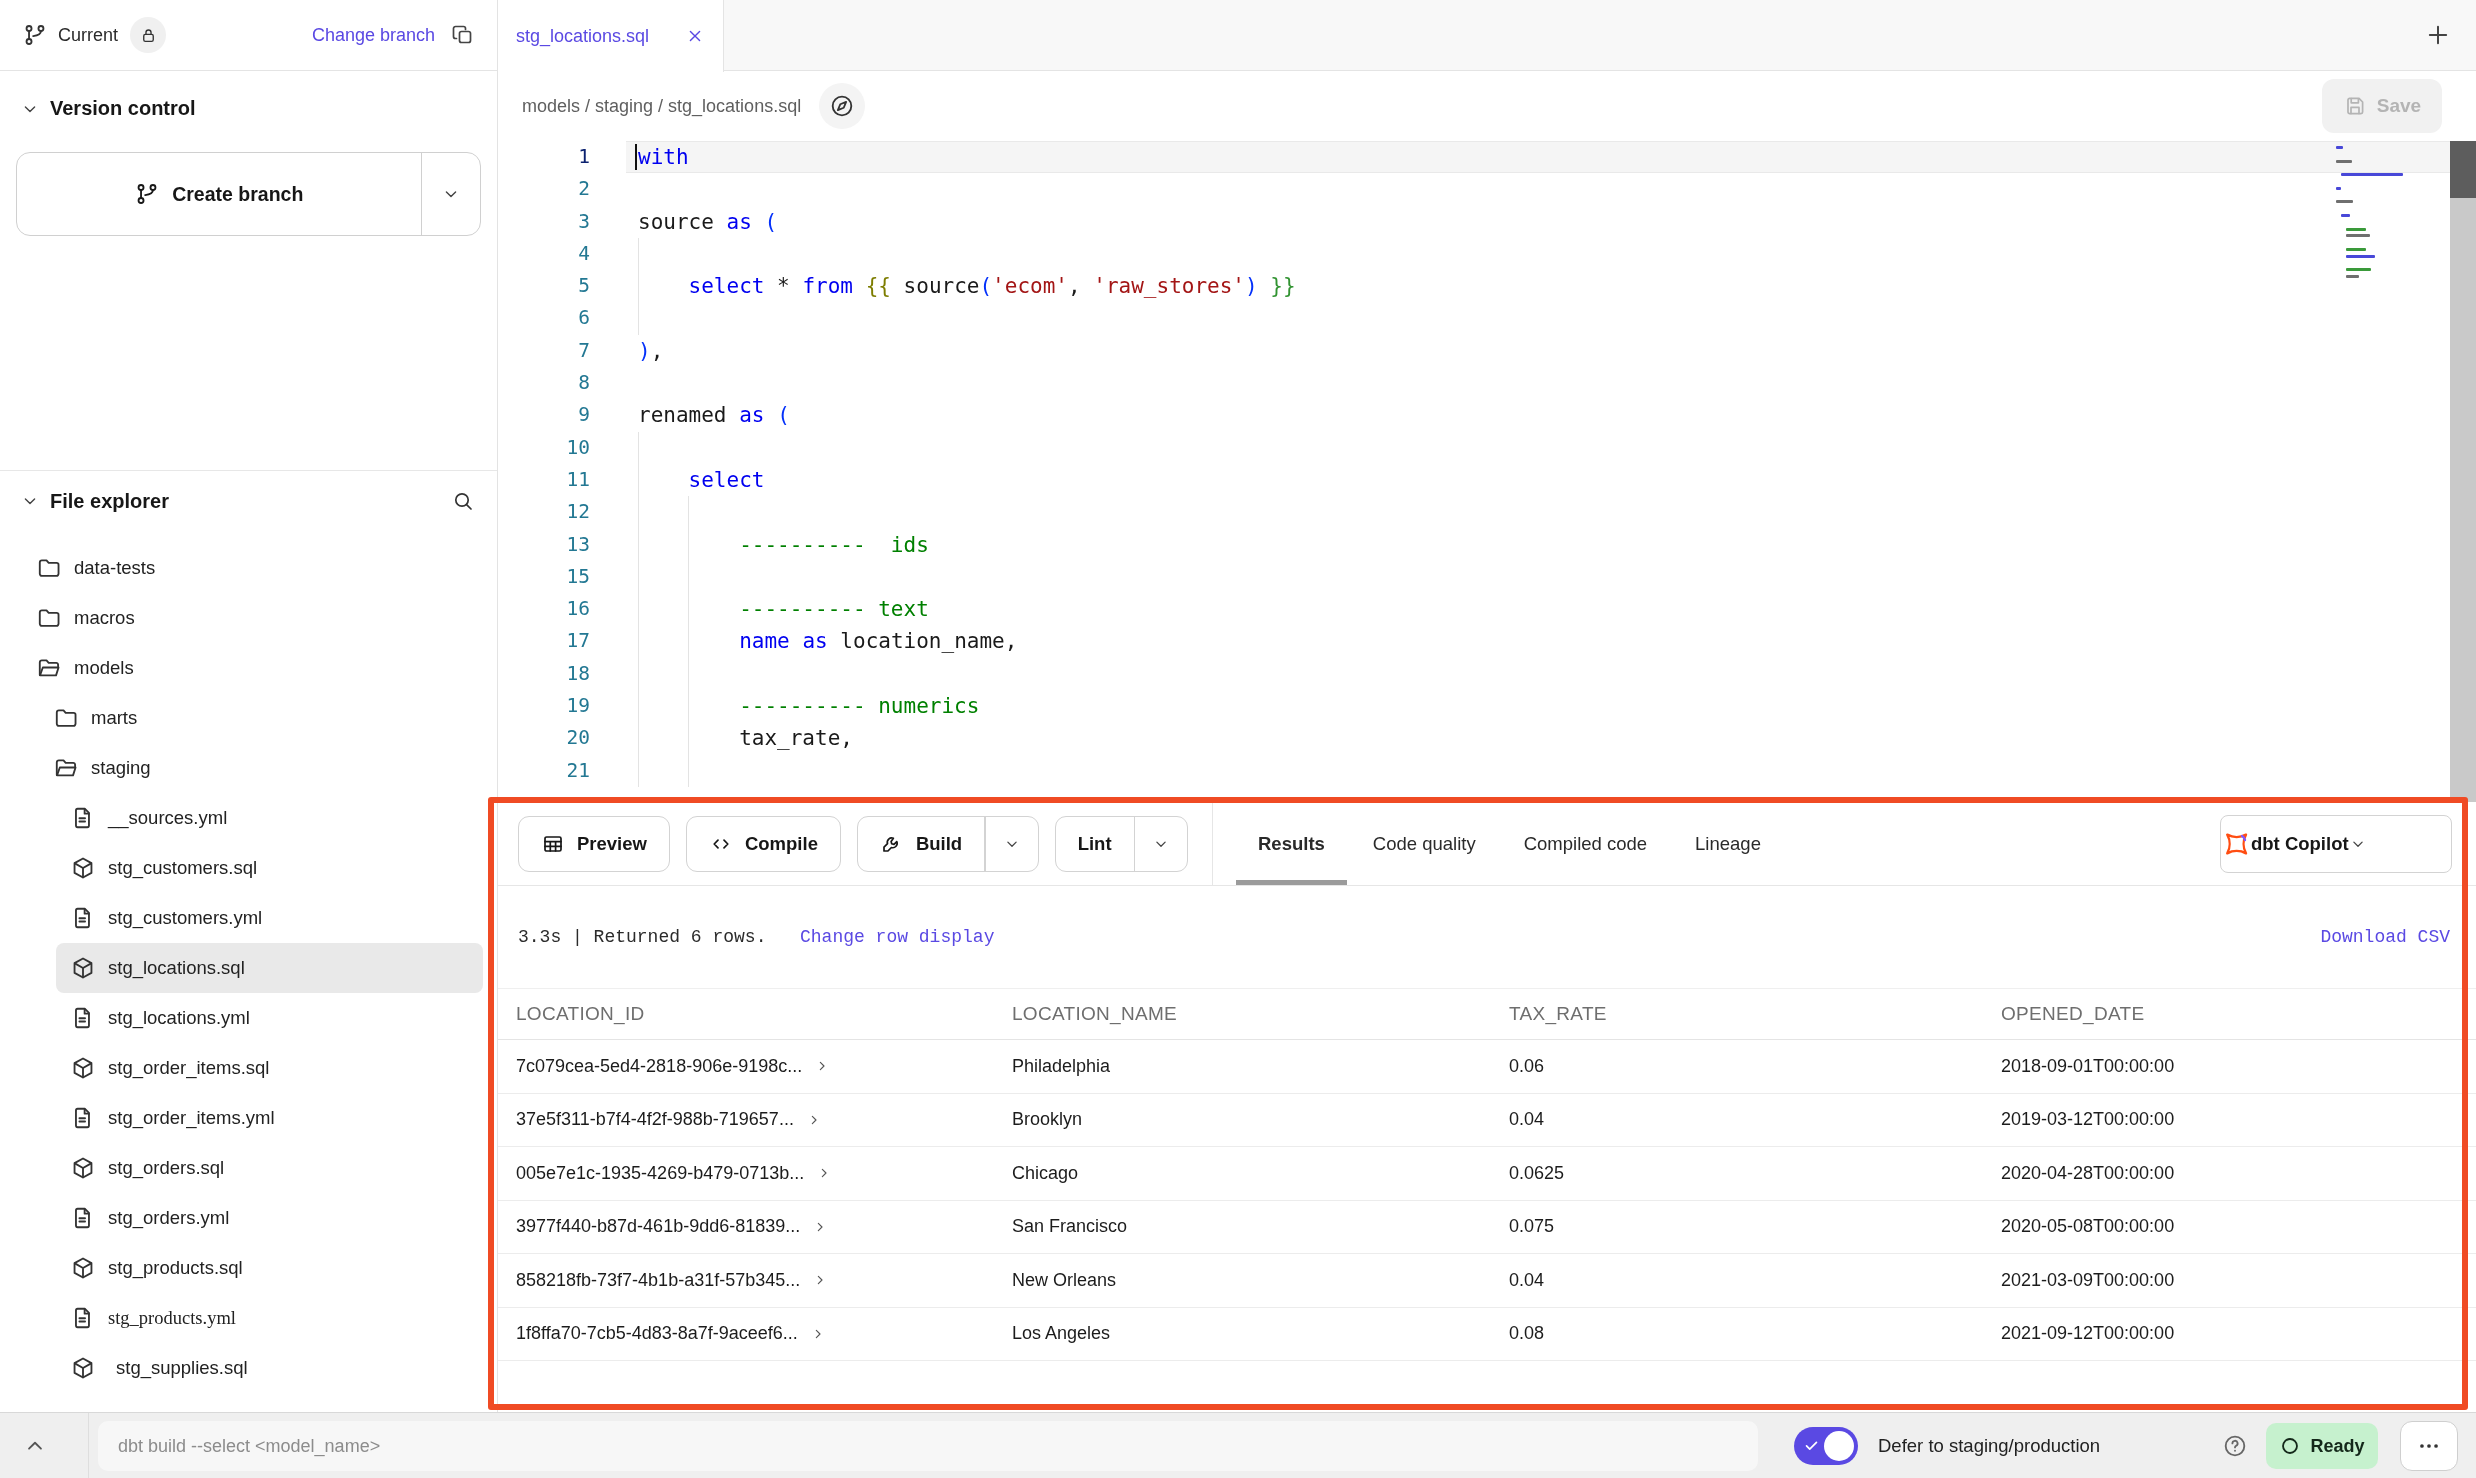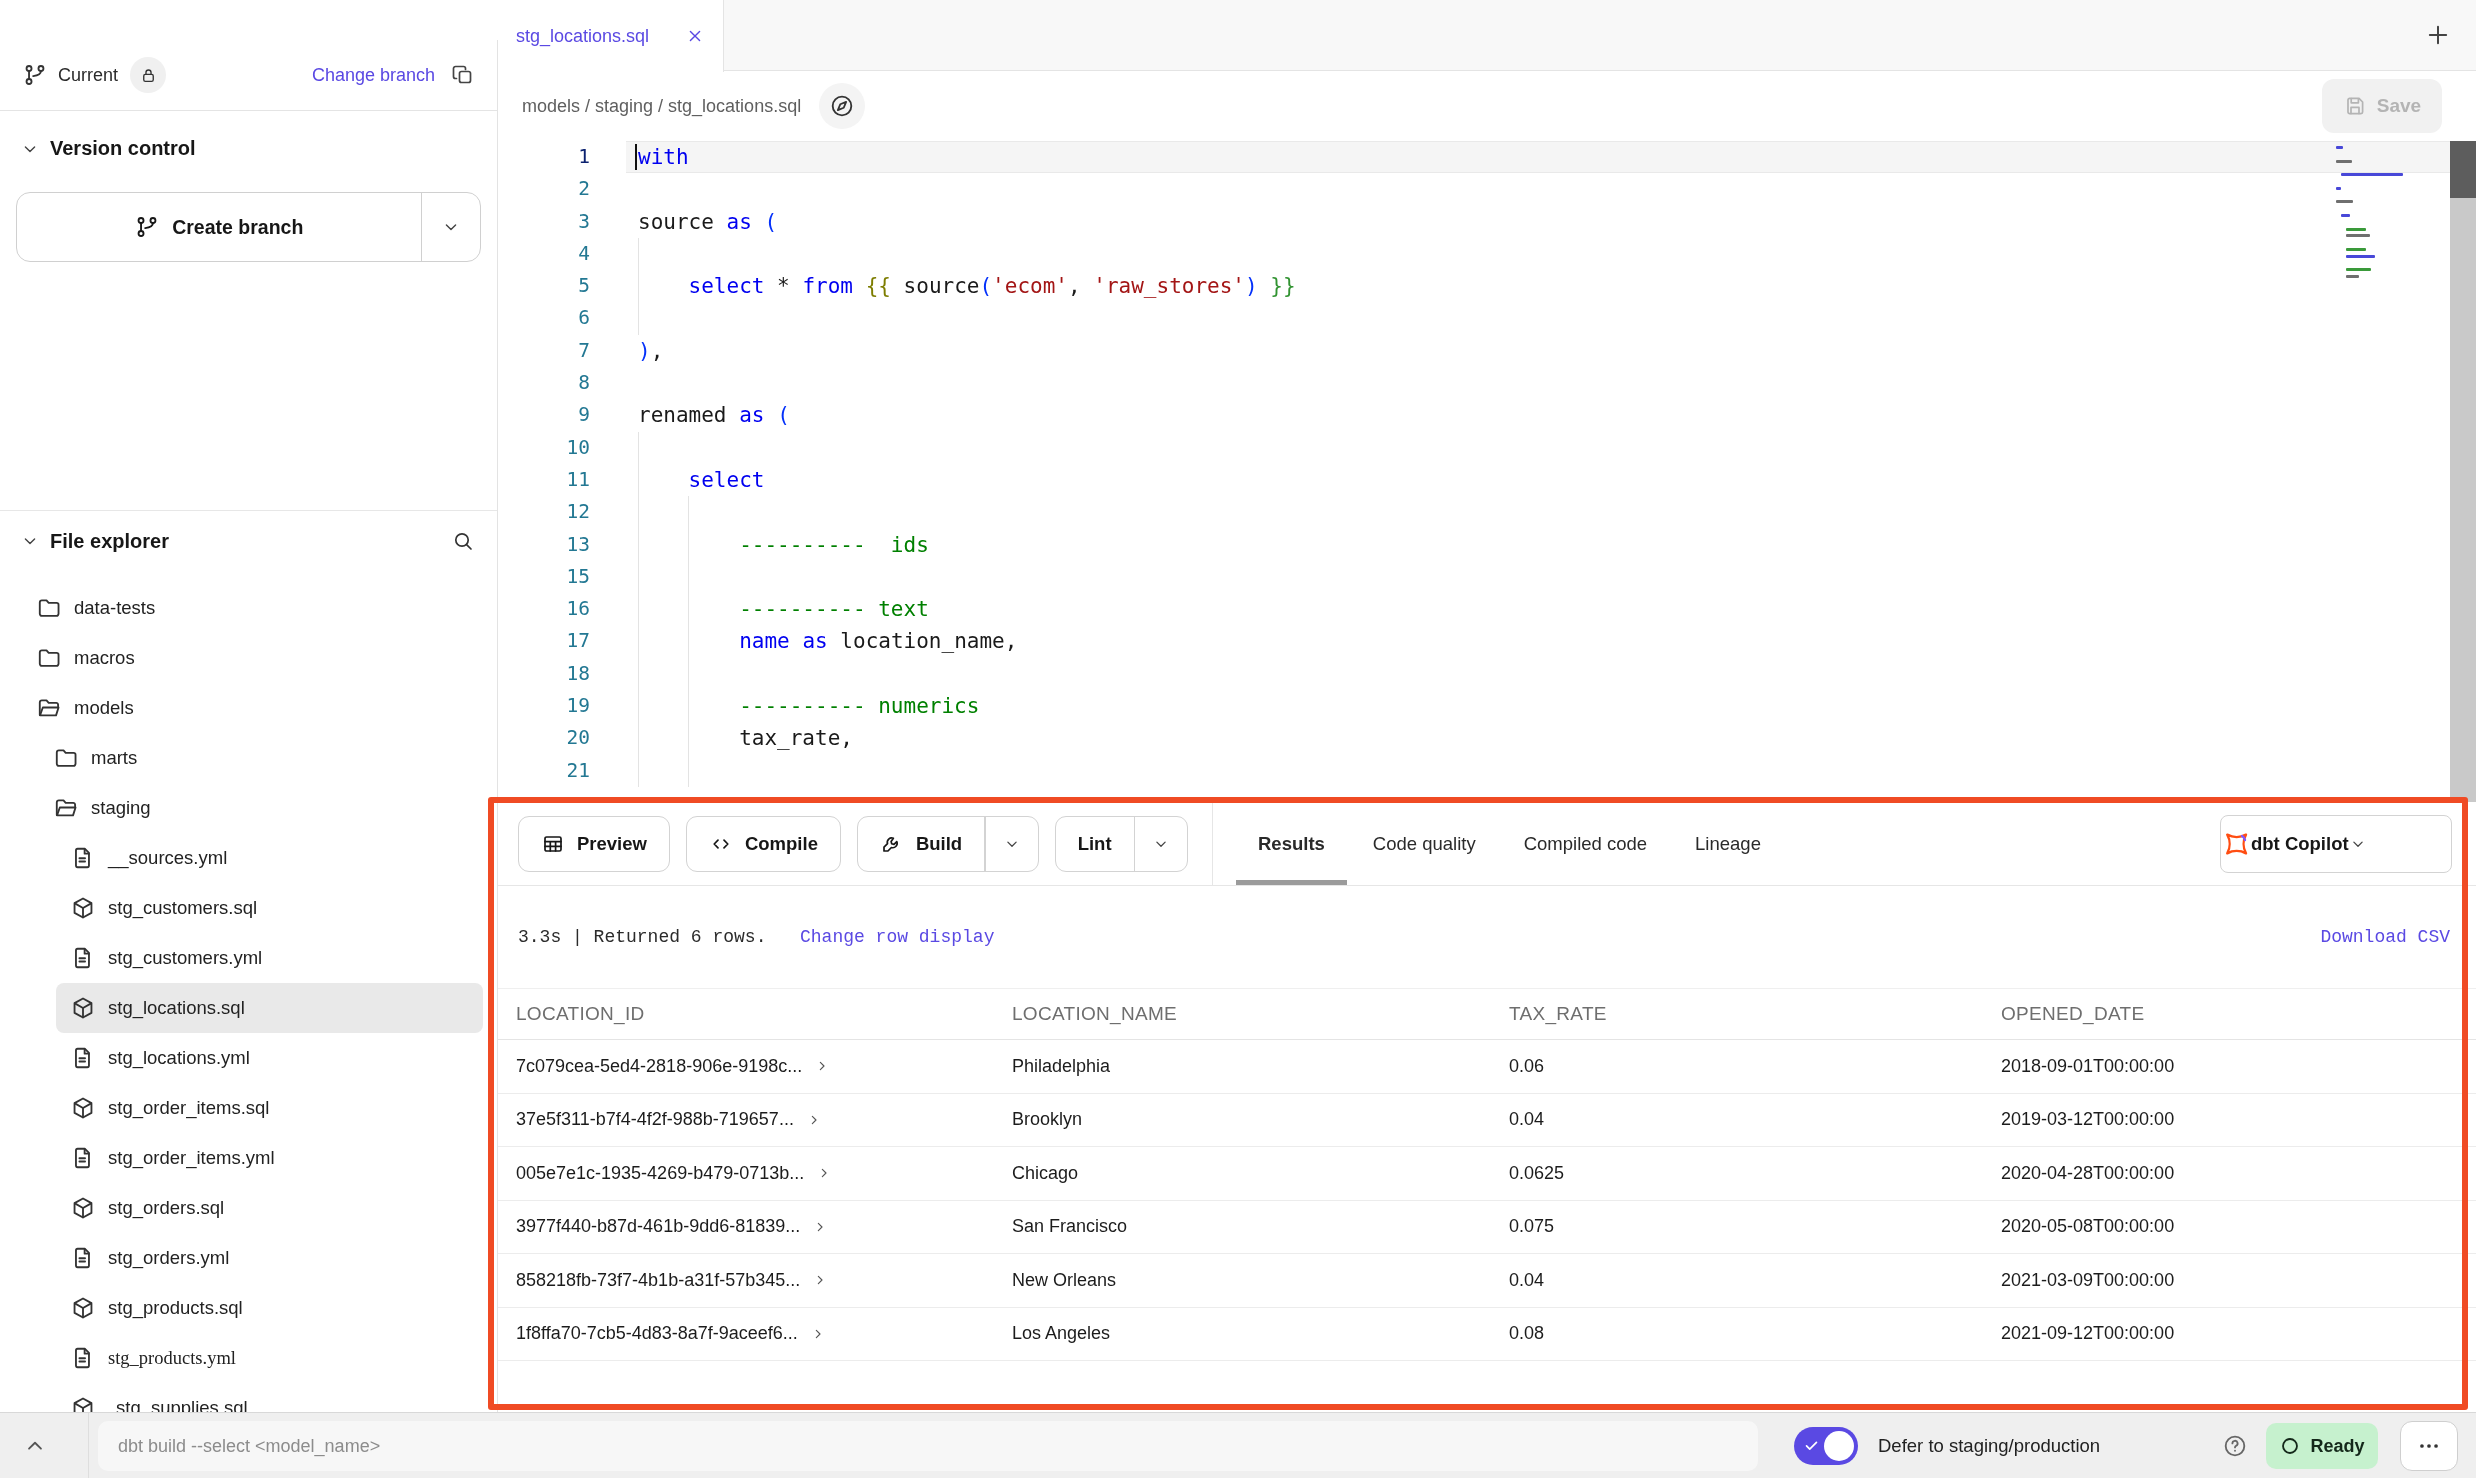--- a/index.html
+++ b/index.html
@@ -1,30 +1,30 @@
 <!DOCTYPE html>
 <html><head>
 <meta charset="utf-8">
 <style>
   * { box-sizing: border-box; margin: 0; padding: 0; }
   html,body { width:2476px; height:1478px; }
   body { font-family:"Liberation Sans", sans-serif; background:#fff; overflow:hidden; }
   .app { position:relative; width:2476px; height:1478px; background:#fff; overflow:hidden; }
 
   
-  .sidebar { position:absolute; left:0; top:0; width:498px; height:1412px; background:#fff; border-right:1px solid #e3e3e3;margin-top:40px; }
+  .sidebar { position:absolute; left:0; top:0; width:498px; height:1412px; background:#fff; border-right:1px solid #e3e3e3; }
   .sb-top { height:71px; border-bottom:1px solid #e4e4e4; display:flex; align-items:center; padding:0 22px; }
   .sb-top .branch-lbl { margin-left:10px; font-size:18px; color:#2b2b2b; }
   .lock-pill { margin-left:12px; width:36px; height:36px; border-radius:50%; background:#f0f0f0; display:flex; align-items:center; justify-content:center; color:#333; }
   .chg-branch { margin-left:auto; color:#5a49e3; font-size:18px; font-weight:500; cursor:pointer; }
   .copy-ic { margin-left:16px; color:#444; }
 
   .sec-head { display:flex; align-items:center; gap:10px; padding:26px 22px 0 20px; color:#444; }
   .sec-head .t { font-size:20px; font-weight:700; color:#171717; }
-  .create-branch { margin:32px 16px 0 16px; height:70px; border:1.5px solid #d0d0d0; border-radius:14px; display:flex; align-items:stretch; background:#fff; }
+  .create-branch { margin:32px 16px 0 16px; height:84px; border:1.5px solid #d0d0d0; border-radius:14px; display:flex; align-items:stretch; background:#fff; }
   .cb-main { flex:1; display:flex; align-items:center; justify-content:center; gap:12px; font-size:19.5px; font-weight:600; color:#171717; cursor:pointer; }
   .cb-div { width:1.5px; background:#d0d0d0; }
   .cb-chev { width:58px; display:flex; align-items:center; justify-content:center; color:#444; cursor:pointer; }
 
   .sec-sep { position:absolute; top:470px; left:0; right:0; height:1px; background:#e7e7e7; }
   .fe-head { position:absolute; top:478px; left:0; right:0; height:46px; display:flex; align-items:center; gap:10px; padding:0 22px 0 20px; color:#444; }
   .fe-head .t { font-size:20px; font-weight:700; color:#171717; }
   .fe-head .sp { flex:1; }
   #file-tree { position:absolute; top:543px; left:0; right:0; }
   .fe-item { height:50px; display:flex; align-items:center; font-size:18.5px; color:#222; cursor:pointer; }

